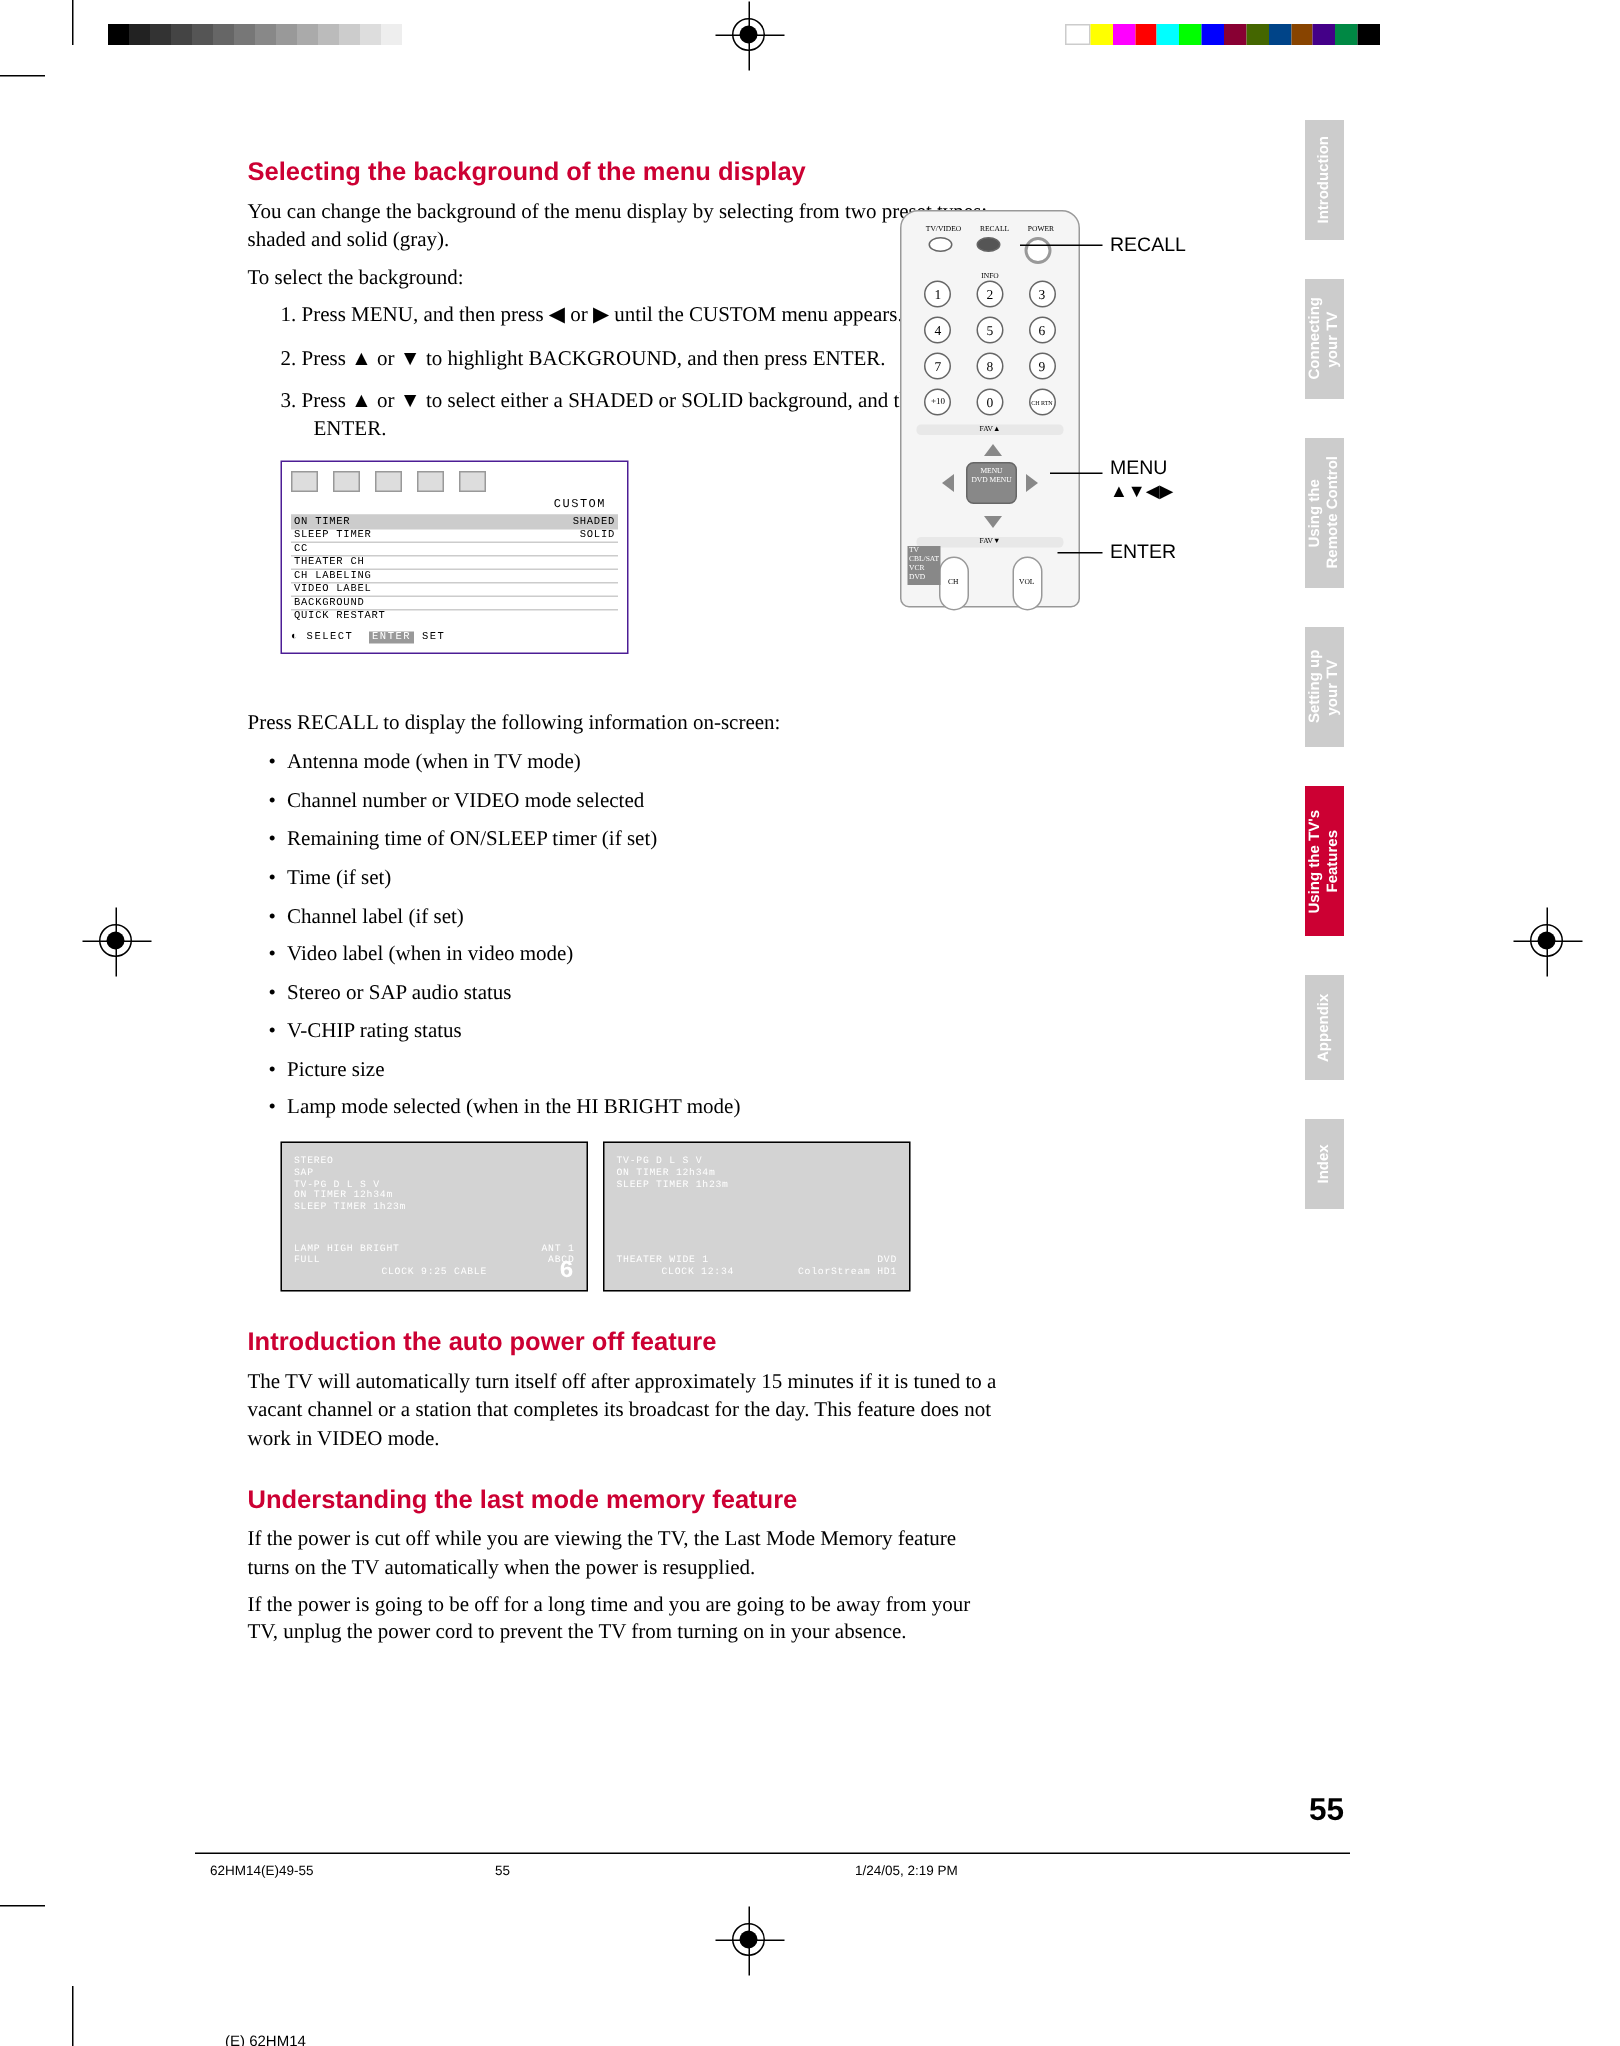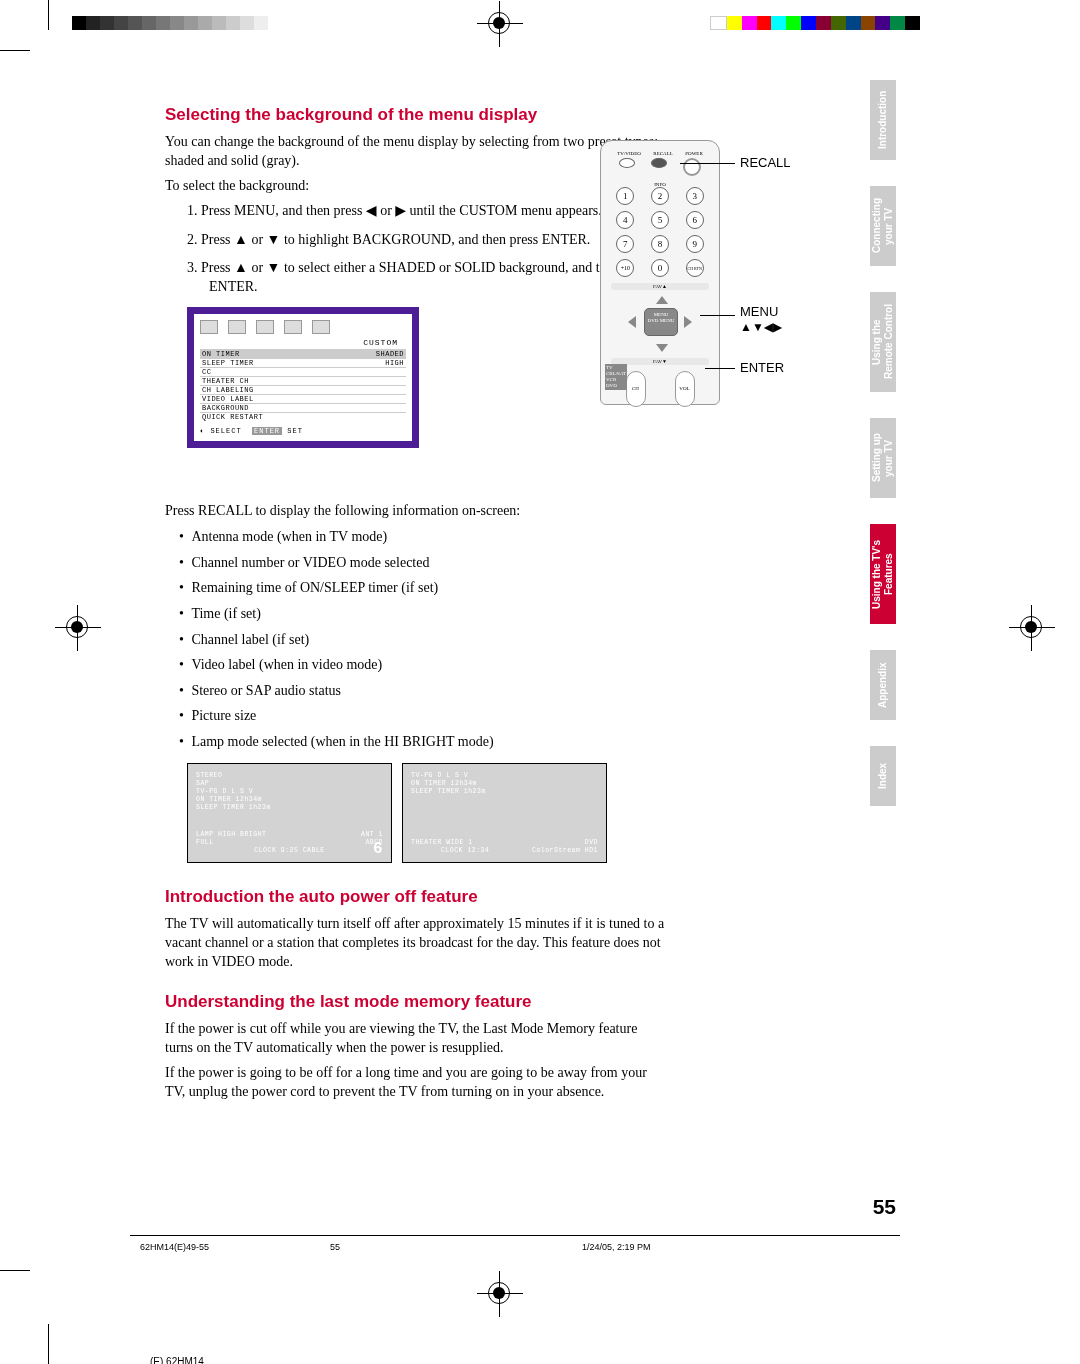--- a/index.html
+++ b/index.html
@@ -48,25 +48,25 @@
       font-size: 14px;
       line-height: 1.4;
       margin-bottom: 6px;
     }
     .bullet-list li:before {
       content: "• ";
       margin-left: -14px;
       padding-right: 4px;
     }
     .menu-box {
-      border: 7px solid #4c1d95;
+      border: 1px solid #4c1d95;
       width: 232px;
       margin-left: 22px;
       margin-top: 8px;
-      margin-bottom: 32px;
+      margin-bottom: 16px;
       font-family: 'Courier New', monospace;
       font-size: 8px;
       padding: 6px;
     }
     .menu-tabs {
       display: flex;
       gap: 10px;
       margin-bottom: 2px;
     }
     .menu-tab {
@@ -448,21 +448,21 @@
         <span class="menu-tab"></span>
         <span class="menu-tab"></span>
     </div>
     <div class="menu-title">CUSTOM</div>
     <div class="menu-row highlighted">
         <span>ON TIMER</span>
         <span>SHADED</span>
       </div>
     <div class="menu-row">
         <span>SLEEP TIMER</span>
-        <span>HIGH</span>
+        <span>SOLID</span>
       </div>
     <div class="menu-row">
         <span>CC</span>
         <span></span>
       </div>
     <div class="menu-row">
         <span>THEATER CH</span>
         <span></span>
       </div>
     <div class="menu-row">
@@ -488,20 +488,21 @@
 
   <div class="body-text">Press RECALL to display the following information on-screen:</div>
   <ul class="bullet-list">
     <li>Antenna mode (when in TV mode)</li>
     <li>Channel number or VIDEO mode selected</li>
     <li>Remaining time of ON/SLEEP timer (if set)</li>
     <li>Time (if set)</li>
     <li>Channel label (if set)</li>
     <li>Video label (when in video mode)</li>
     <li>Stereo or SAP audio status</li>
+    <li>V-CHIP rating status</li>
     <li>Picture size</li>
     <li>Lamp mode selected (when in the HI BRIGHT mode)</li>
   </ul>
 
   <div class="recall-boxes">
     <div class="recall-box">
       <div class="top-info">
         <div>STEREO</div>
         <div>SAP</div>
         <div>TV-PG D L S V</div>
@@ -606,14 +607,14 @@
 
   <div class="callout-line" style="left:105px;top:228px;width:30px"></div>
   <div class="callout-label" style="left:140px;top:220px">ENTER</div>
 </div>
 
 <div class="page-number">55</div>
 
 <div class="footer-line"></div>
 <div class="footer-text" style="left:140px">62HM14(E)49-55</div>
 <div class="footer-text" style="left:330px">55</div>
-<div class="footer-text" style="left:582px">1/24/05, 2:19 PM</div>
+<div class="footer-text" style="left:570px">1/24/05, 2:19 PM</div>
 <div class="footer-text" style="left:150px;top:1356px;font-size:10px">(E) 62HM14</div>
 
 </body></html>

